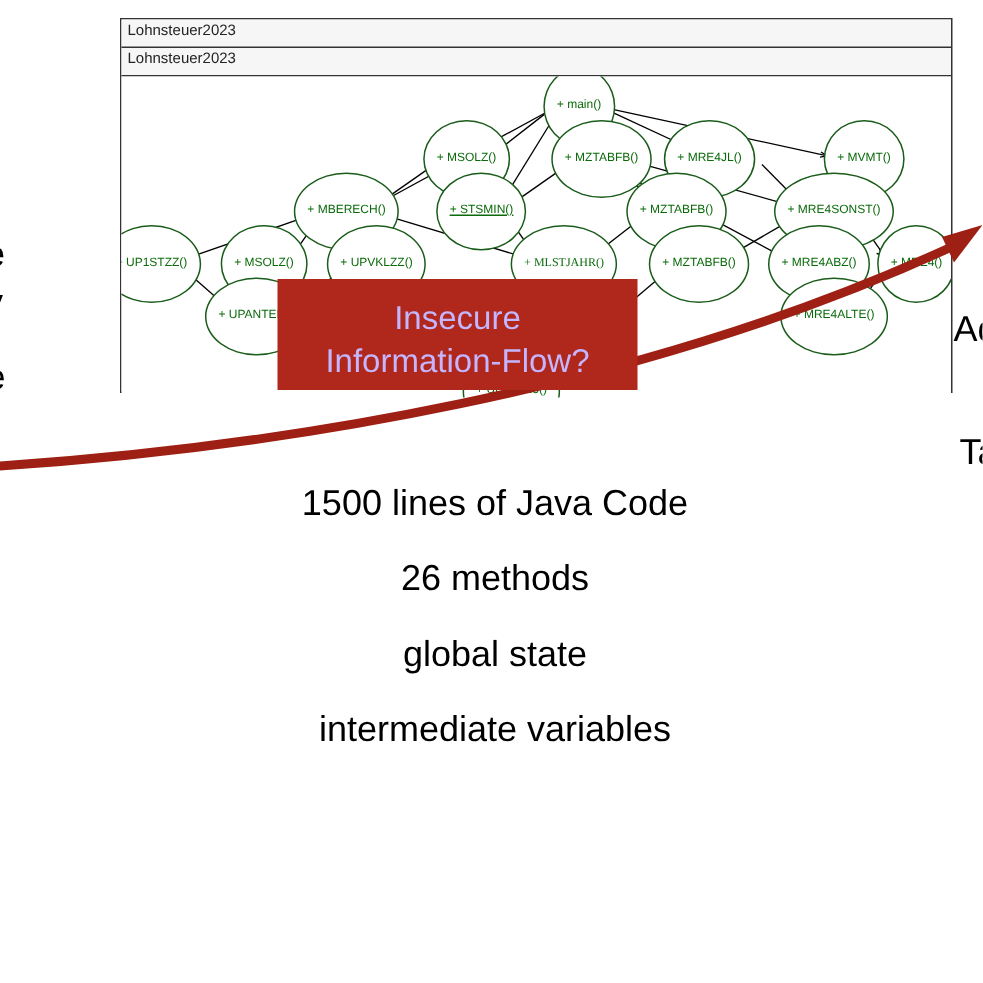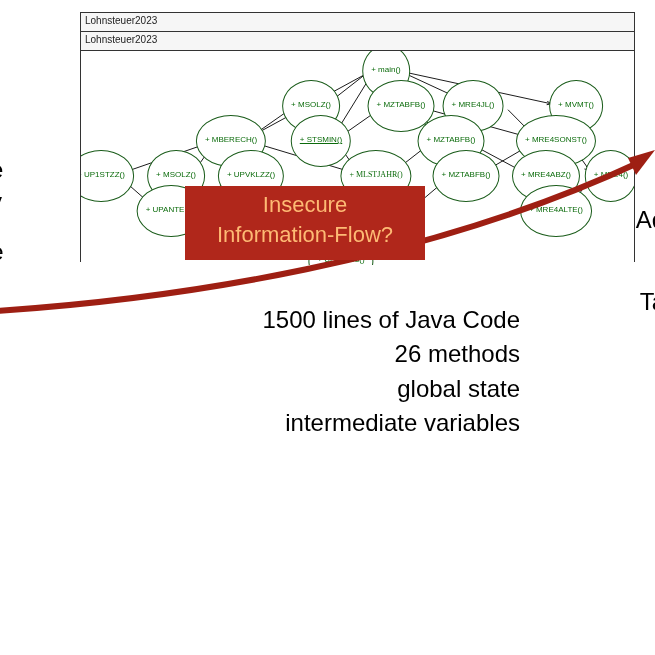--- a/index.html
+++ b/index.html
@@ -64,41 +64,41 @@
   
   .edges { position: absolute; inset: 0; width:100%; height:100%; }
   .edges line, .edges path { stroke:#000; stroke-width:0.9; fill:none; }
 
   
   .callout {
     position: absolute;
     left: 185px; top: 186px;
     width: 240px; height: 74px;
     background: #B0271B;
-    color: #fdba74;
+    color: #c4b5fd;
     font-size: 22px;
     line-height: 1.35;
-    display: flex; align-items: flex-start; justify-content: center;
+    display: flex; align-items: flex-end; justify-content: center;
     text-align: center;
     padding: 4px 10px;
     box-sizing: border-box;
     z-index: 5;
   }
 
   
   .caption {
     position: absolute;
     left: 140px; top: 302px;
     width: 380px;
     color: #000;
     font-size: 24px;
     line-height: 1.35;
     text-align: center;
   }
-  .caption div { margin: 2px 0; text-align: right; }
+  .caption div { margin: 18px 0; }
 
   
   .edge-left-1 { position:absolute; left:-10px; top:156px; font-size:24px; color:#000; }
   .edge-left-2 { position:absolute; left:-10px; top:188px; font-size:24px; color:#000; }
   .edge-left-3 { position:absolute; left:-35px; top:238px; font-size:24px; color:#000; }
   .edge-right-1 { position:absolute; right:-10px; top:206px; font-size:24px; color:#000; }
   .edge-right-2 { position:absolute; right:-10px; top:288px; font-size:24px; color:#000; }
 
   
   .big-arrow { position:absolute; inset:0; width:655px; height:655px; z-index:2; pointer-events:none; }

